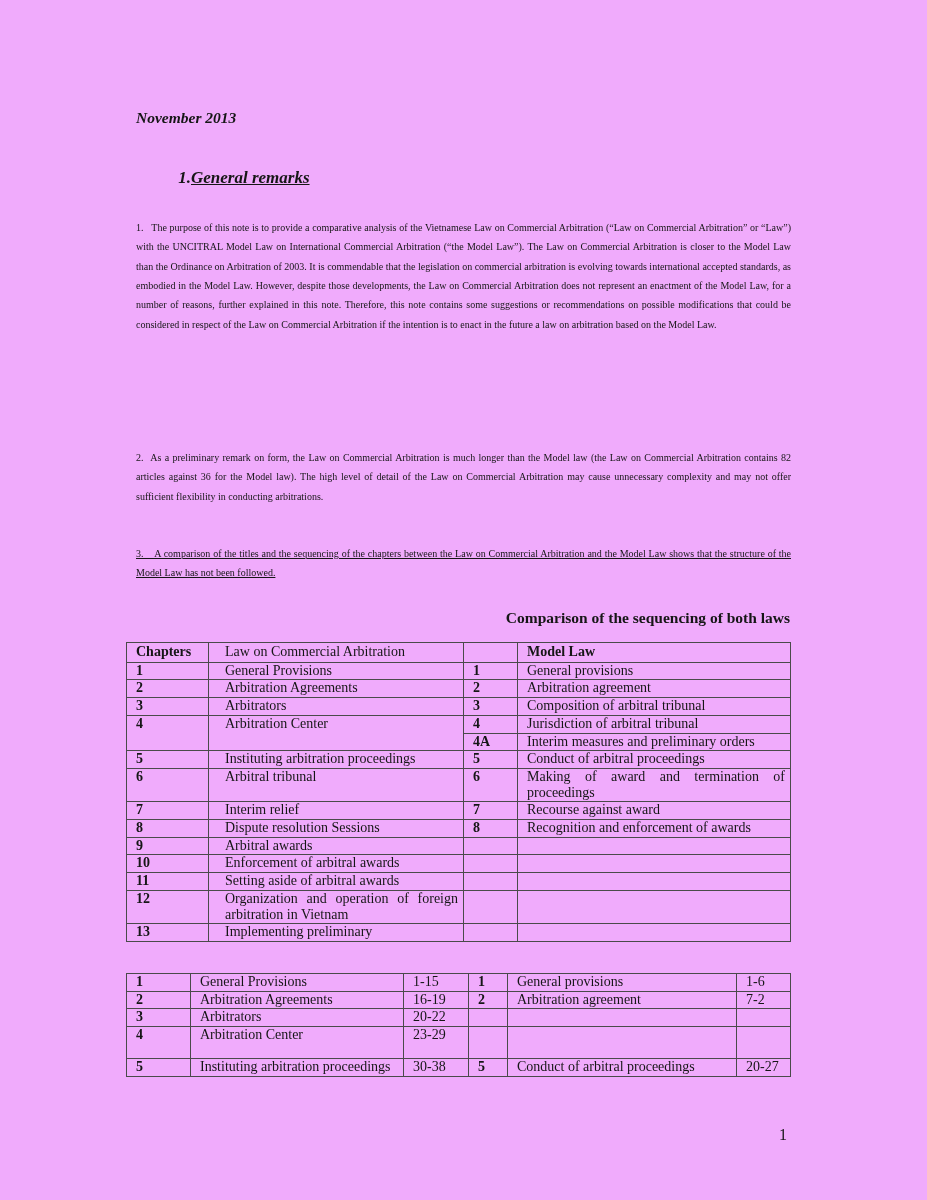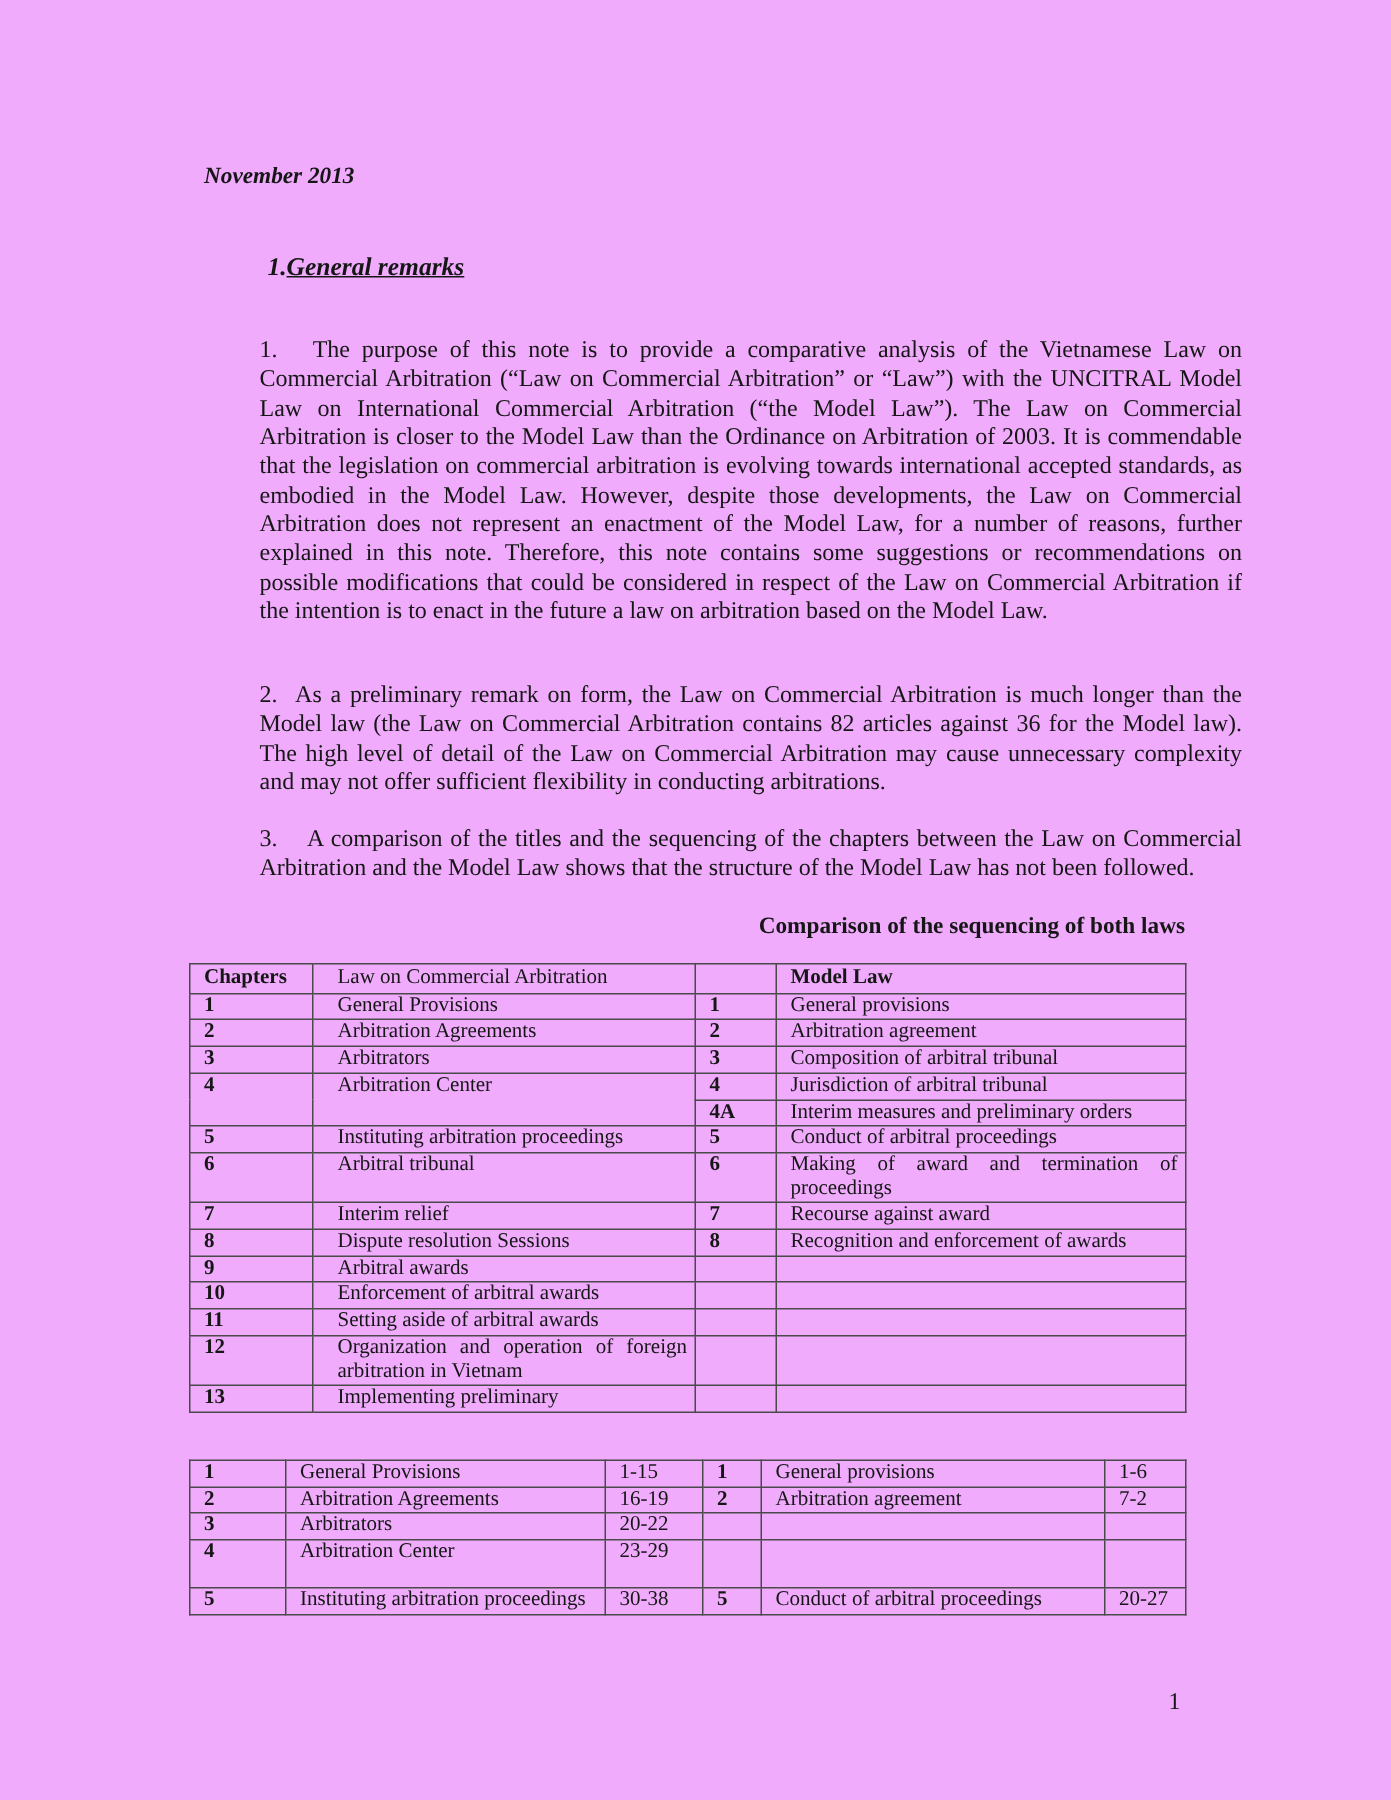--- a/index.html
+++ b/index.html
@@ -32,28 +32,27 @@
     display: inline-block;
     width: 55px;
   }
   .section-heading .h-title {
     text-decoration: underline;
   }
   .para {
     position: absolute;
     left: 136px;
     width: 655px;
-    font-size: 16px;
+    font-size: 10px;
     line-height: 19.35px;
     text-align: justify;
-    margin-left: 37px;
   }
   .para-1 { top: 208px; }
   .para-2 { top: 438px; }
-  .para-3 { top: 534px; }
+  .para-3 { top: 534px; text-decoration: underline; }
   .table-title {
     position: absolute;
     left: 126px;
     width: 664px;
     text-align: right;
     font-size: 15.5px;
     font-weight: bold;
   }
   .t1-title { top: 609px; }
   .t2-title { top: 940px; }

